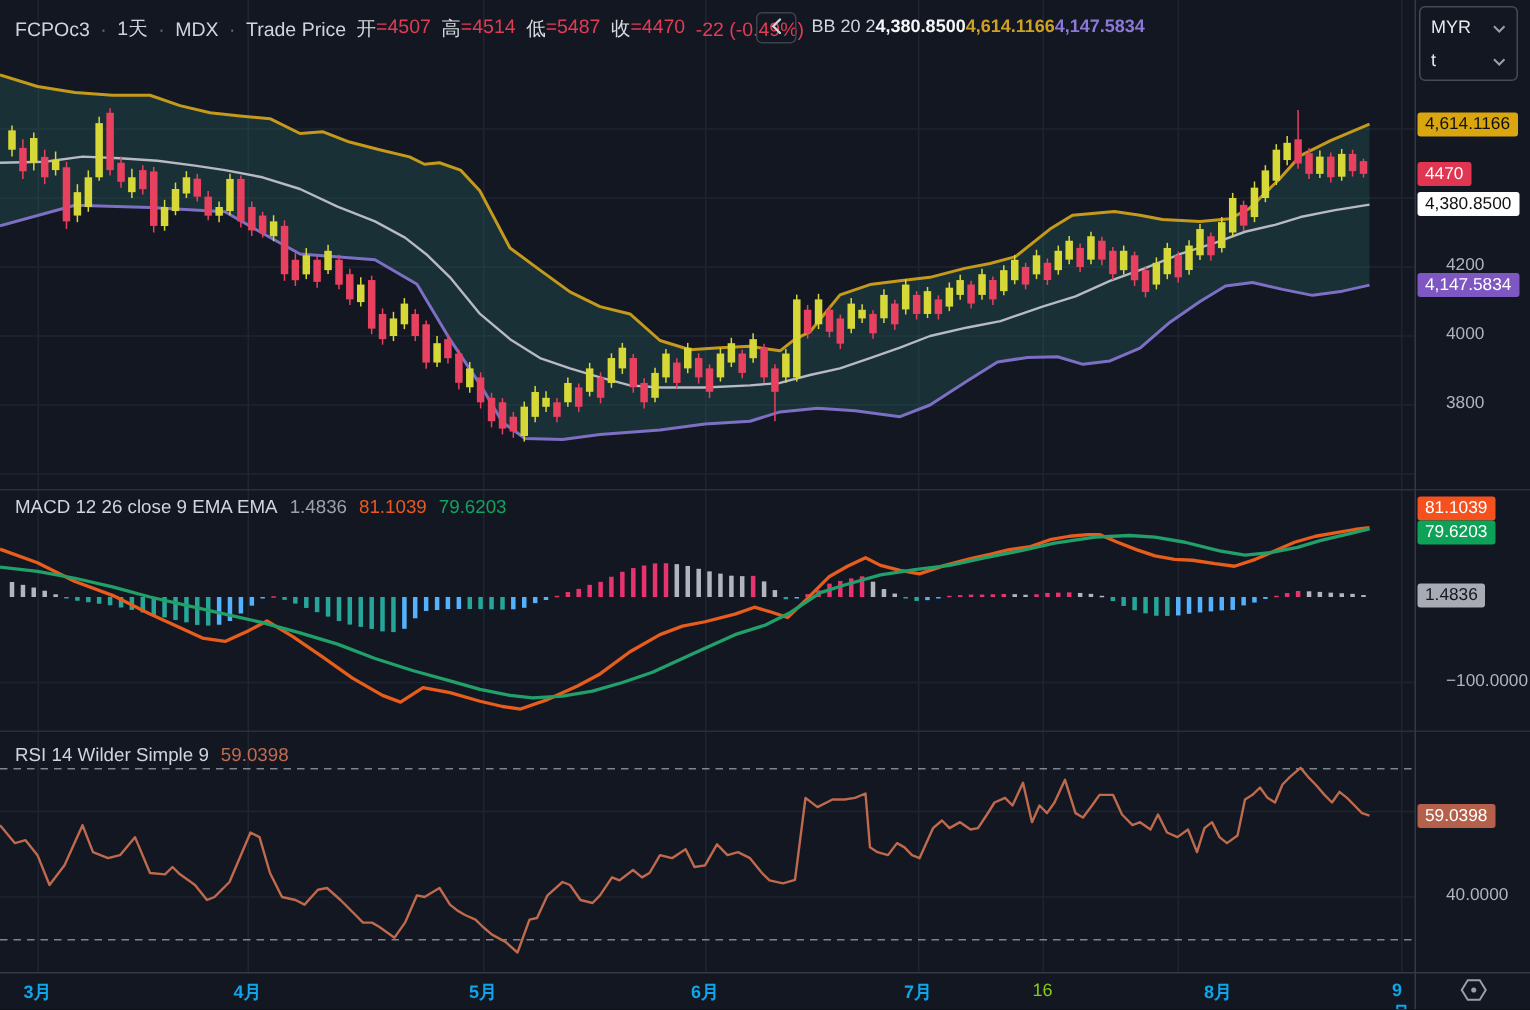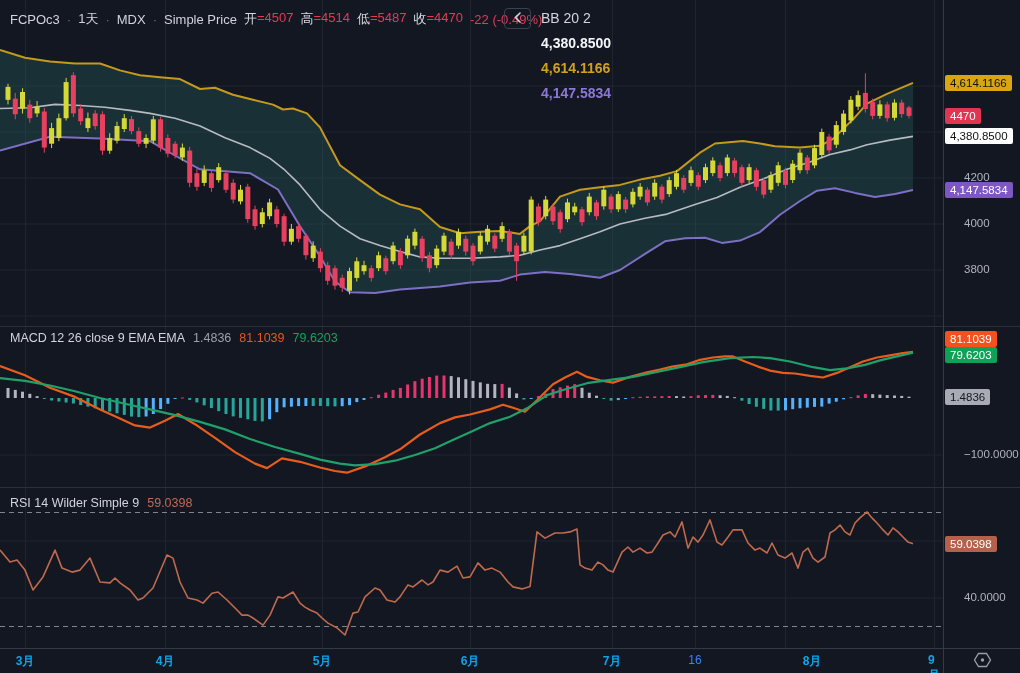--- a/index.html
+++ b/index.html
@@ -9,21 +9,21 @@
   
   .hdr{position:absolute;left:10px;top:10px;font-size:13px;display:flex;gap:7px;align-items:center;
        white-space:nowrap;z-index:20;}
   .hdr .sep{color:#6b7080;}
   .hdr .lbl{color:#d7dae0;}
   .hdr .red{color:#e23c55;}
   .kv{display:inline-flex;}
   .backbtn{position:absolute;left:504px;top:8px;width:27px;height:21px;background:transparent;
            border:1px solid #3c414e;border-radius:4px;display:flex;align-items:center;justify-content:center;
            cursor:pointer;z-index:21;padding:0;}
-  .bbrow{position:absolute;left:541px;top:10px;font-size:14px;display:flex;gap:9px;z-index:20;white-space:nowrap;flex-direction:column;}
+  .bbrow{position:absolute;left:541px;top:10px;font-size:12px;display:flex;z-index:20;white-space:nowrap;}
   .bb-mid{color:#f4f6f9;font-weight:700;}
   .bb-up{color:#d0a021;font-weight:600;}
   .bb-low{color:#8c78d6;font-weight:600;}
   
   .ind-hdr{position:absolute;left:10px;font-size:12.5px;display:flex;gap:8px;z-index:20;white-space:nowrap;}
   .macd-hdr{top:331px;}
   .rsi-hdr{top:496px;}
   .val-gray{color:#9ba0aa;}
   .val-orange{color:#e8581f;}
   .val-green{color:#12a35c;}
@@ -32,21 +32,21 @@
   #axis-right{position:absolute;left:944px;top:0;width:76px;height:648px;z-index:15;}
   .tick{position:absolute;left:20px;font-size:11.5px;color:#b0b3bb;}
   .badge{position:absolute;left:1px;font-size:11.5px;padding:1px 5px;border-radius:2px;line-height:14px;
          font-weight:400;white-space:nowrap;}
   .curbox{position:absolute;left:2px;top:4px;width:66px;height:50px;border:1px solid #454a57;border-radius:4px;
           display:flex;flex-direction:column;justify-content:space-around;padding:2px 7px;box-sizing:border-box;}
   .currow{display:flex;align-items:center;justify-content:space-between;font-size:12px;color:#e8eaef;cursor:pointer;}
   
   #time-axis{position:absolute;left:0;top:648px;width:944px;height:25px;z-index:15;}
   .tlabel{position:absolute;top:5px;transform:translateX(-50%);font-size:12px;color:#0ea5e9;font-weight:600;}
-  .tlabel.dim{color:#3b82f6;font-weight:400;}
+  .tlabel.dim{color:#84cc16;font-weight:400;}
   #axis-corner{position:absolute;left:944px;top:648px;width:76px;height:25px;z-index:15;}
   .hexbtn{position:absolute;left:28px;top:4px;width:22px;height:17px;background:transparent;border:0;
           padding:0;cursor:pointer;}
   
   .watermark{position:absolute;left:884px;top:618px;font-size:33px;color:#e3e7ee;letter-spacing:2px;
              z-index:30;font-weight:400;}
 </style>
 </head>
 <body>
 
@@ -472,21 +472,21 @@
         </g>
       </svg></div>
 
   <div class="hdr">
     <span>FCPOc3</span>
     <span class="sep">·</span>
     <span>1天</span>
     <span class="sep">·</span>
     <span>MDX</span>
     <span class="sep">·</span>
-    <span>Simple Price</span>
+    <span>Trade Price</span>
     <span class="kv">
         <span class="lbl">开</span>
         <span class="red"><span>=</span><span>4507</span></span>
       </span>
     <span class="kv">
         <span class="lbl">高</span>
         <span class="red"><span>=</span><span>4514</span></span>
       </span>
     <span class="kv">
         <span class="lbl">低</span>
@@ -520,20 +520,38 @@
     <span class="val-orange">81.1039</span>
     <span class="val-green">79.6203</span>
   </div>
 
   <div class="ind-hdr rsi-hdr">
     <span><span>RSI</span>&nbsp;<span>14 Wilder Simple 9</span></span>
     <span class="val-rsi">59.0398</span>
   </div>
 
   <div id="axis-right">
+    <div class="curbox">
+      <div class="currow">
+        <span>MYR</span>
+        <span>
+          <svg width="9" height="6" viewBox="0 0 9 6">
+              <path d="M1 1.5 L4.5 5 L8 1.5" stroke="#9aa0ab" stroke-width="1.3" fill="none"></path>
+            </svg>
+        </span>
+      </div>
+      <div class="currow">
+        <span>t</span>
+        <span>
+          <svg width="9" height="6" viewBox="0 0 9 6">
+              <path d="M1 1.5 L4.5 5 L8 1.5" stroke="#9aa0ab" stroke-width="1.3" fill="none"></path>
+            </svg>
+        </span>
+      </div>
+    </div>
   <span class="tick" style="top: 171px;">4200</span>
       <span class="tick" style="top: 217px;">4000</span>
       <span class="tick" style="top: 263px;">3800</span>
       <span class="tick" style="top: 448px;">−100.0000</span>
       <span class="tick" style="top: 591px;">40.0000</span>
       <span class="badge" style="top: 75px; background: rgb(217, 166, 15); color: rgb(17, 17, 17);">4,614.1166</span>
       <span class="badge" style="top: 108px; background: rgb(224, 54, 82); color: rgb(255, 255, 255);">4470</span>
       <span class="badge" style="top: 128px; background: rgb(255, 255, 255); color: rgb(17, 17, 17);">4,380.8500</span>
       <span class="badge" style="top: 182px; background: rgb(126, 87, 194); color: rgb(255, 255, 255);">4,147.5834</span>
       <span class="badge" style="top: 331px; background: rgb(244, 81, 30); color: rgb(255, 255, 255);">81.1039</span>

